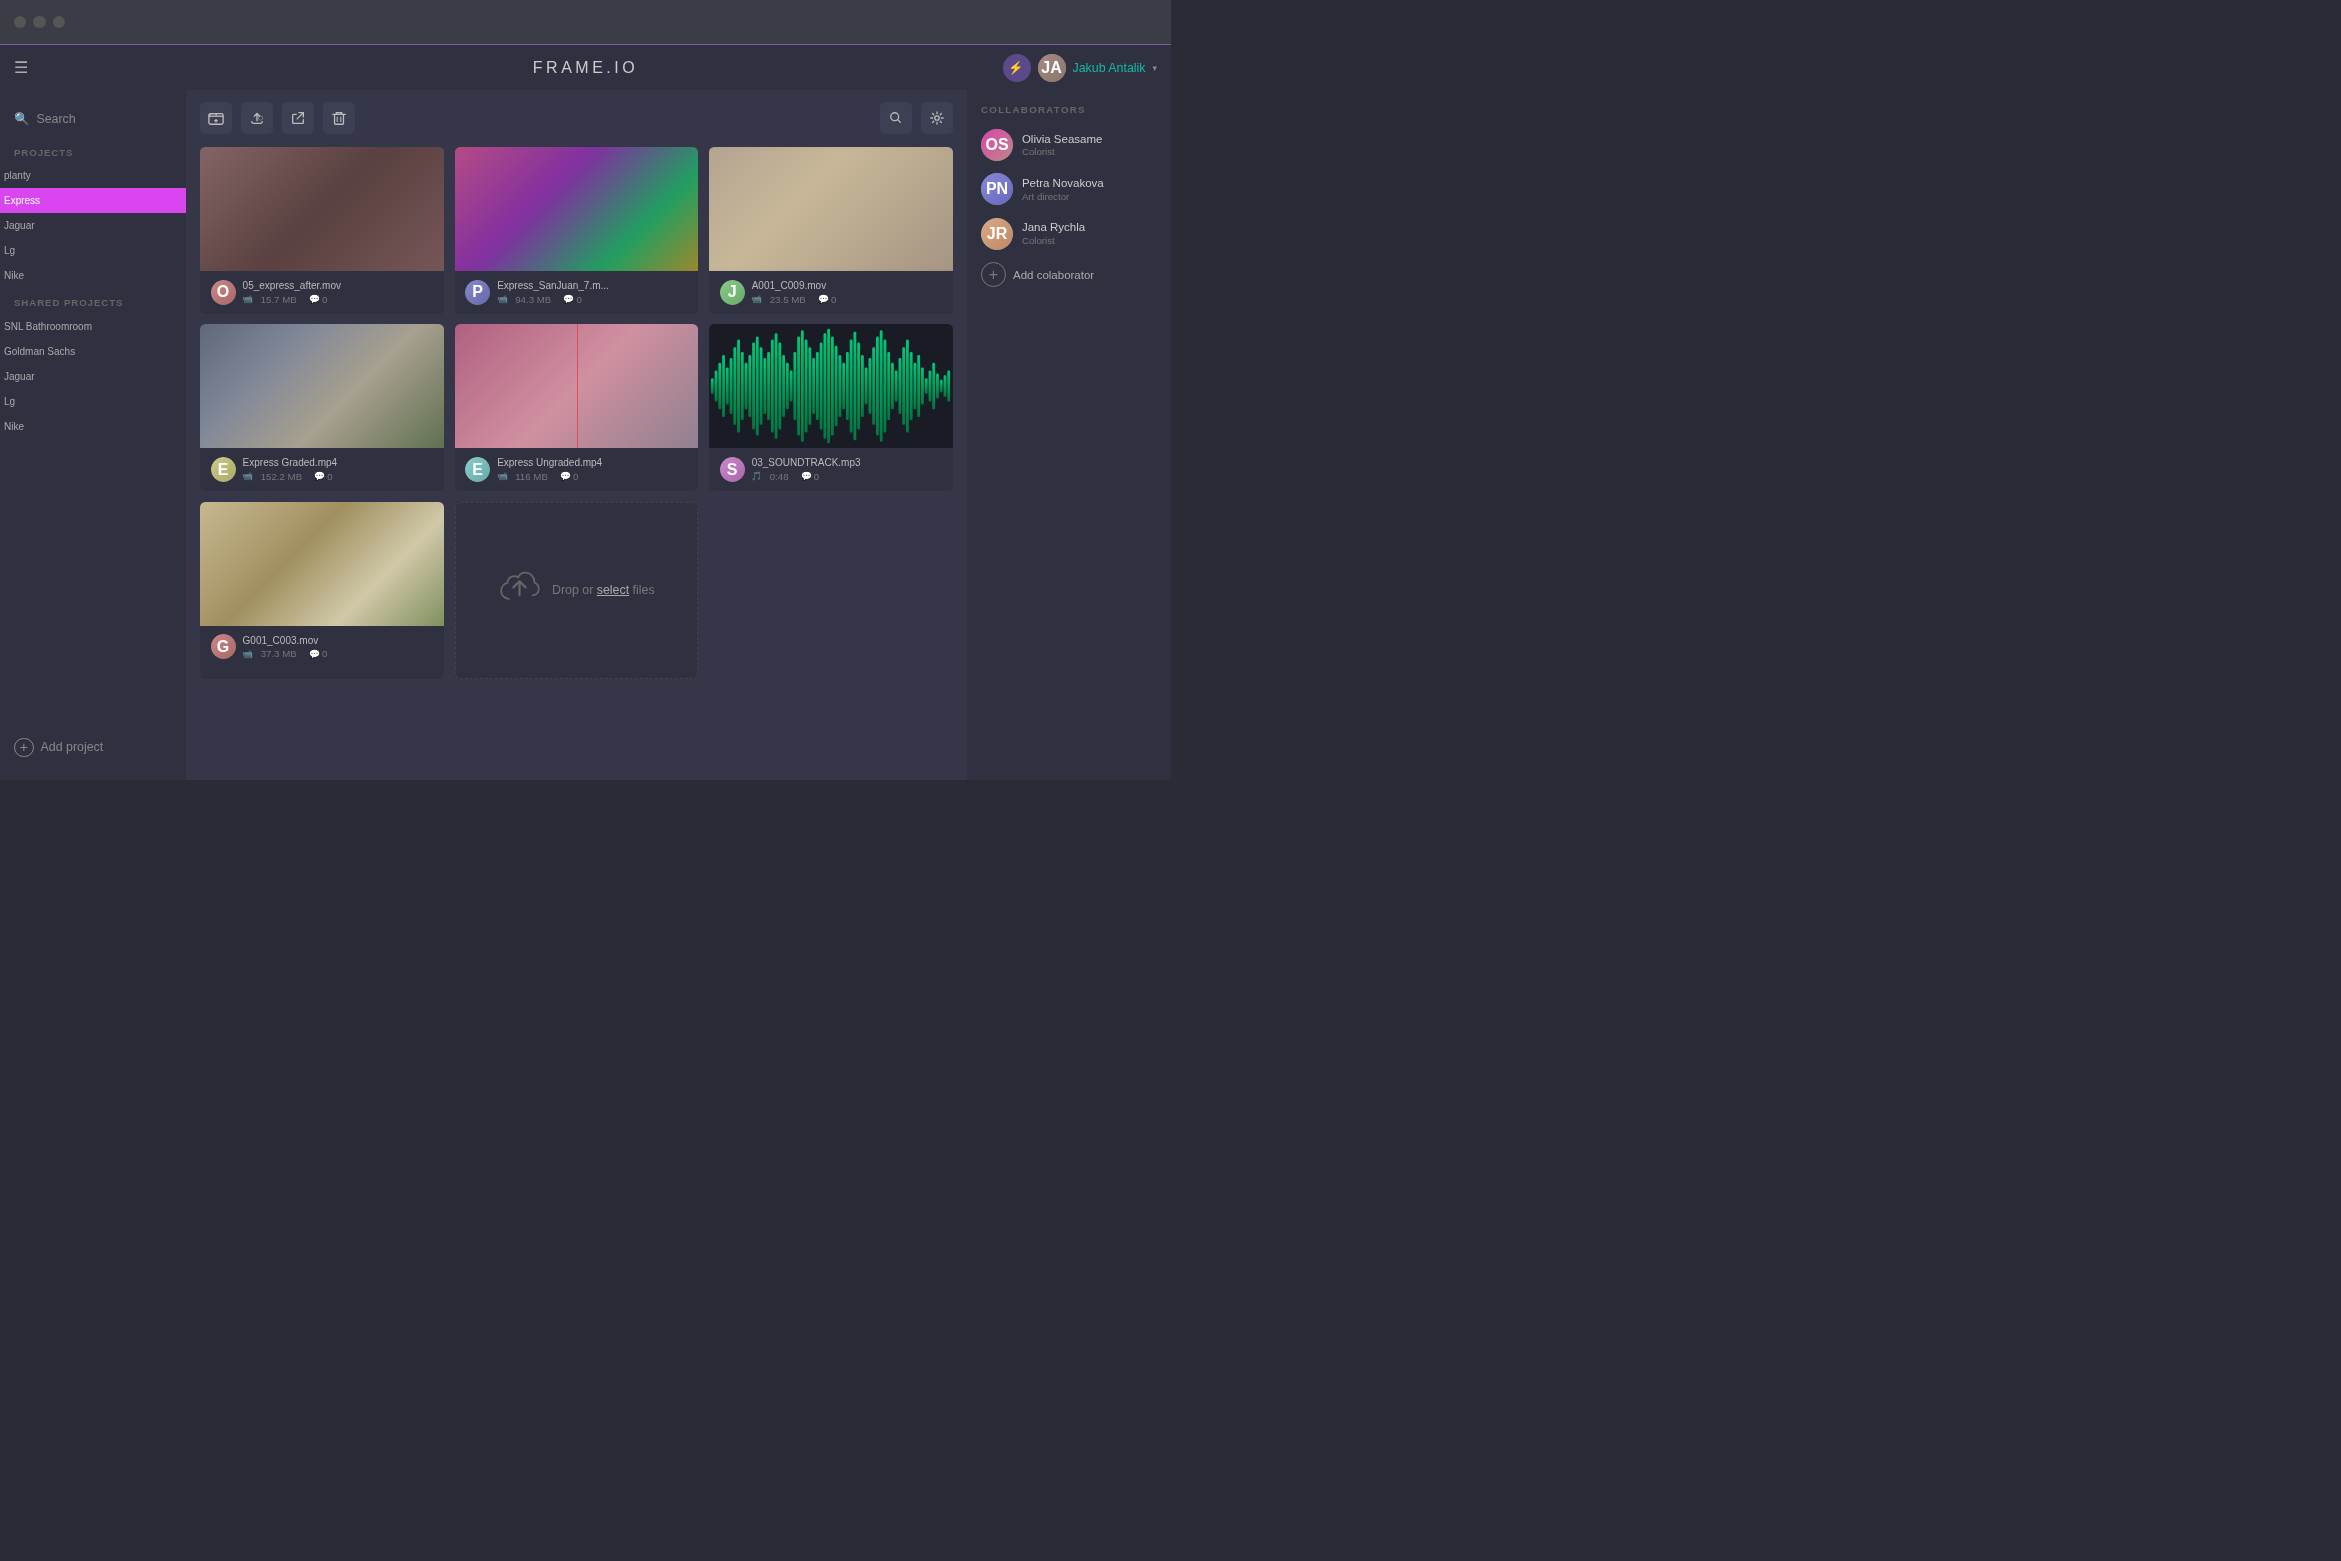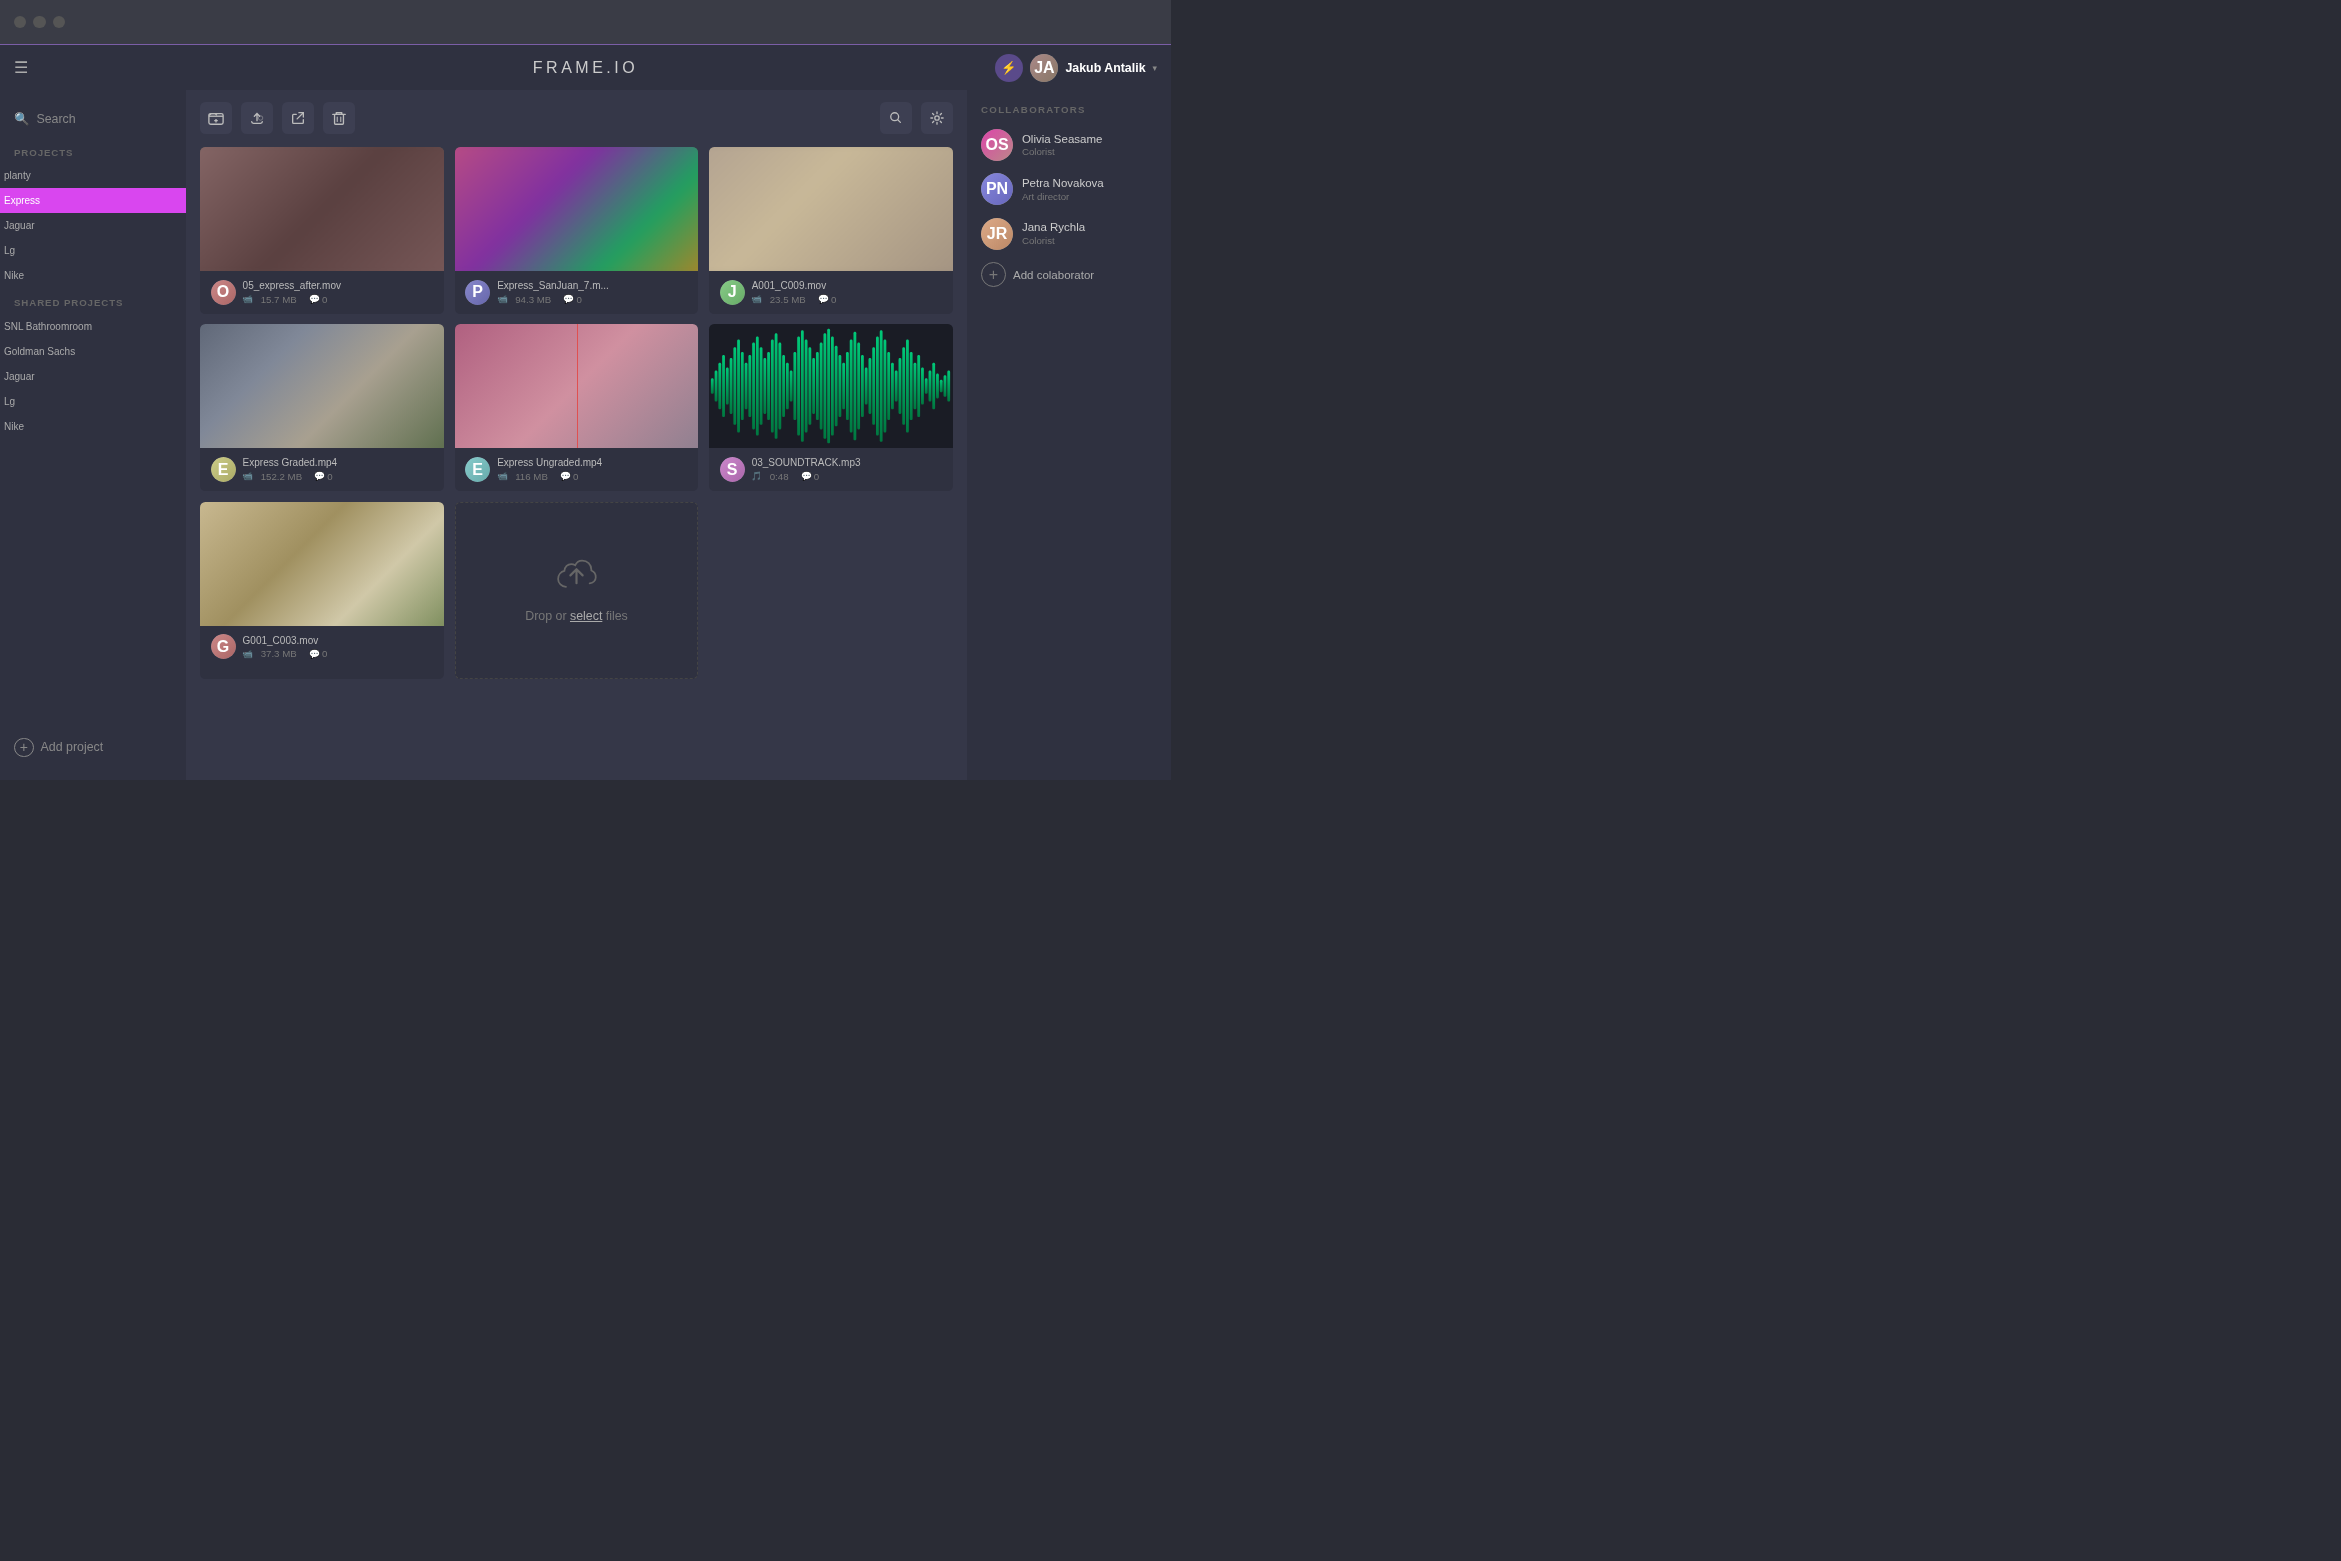--- a/index.html
+++ b/index.html
@@ -72,22 +72,21 @@
       cursor: pointer;
     }
     .user-avatar {
       width: 28px; height: 28px;
       border-radius: 50%;
       background: #888;
       overflow: hidden;
     }
     .user-name {
       font-size: 12.4px;
-      color: #ffffff;
-      font-weight: bold;
+      color: #14b8a6;
     }
     .chevron-down {
       color: #888;
       font-size: 8.9px;
     }
 
     
     .main-layout {
       display: flex;
       height: calc(780px - 44px - 46px);
@@ -231,21 +230,21 @@
       font-size: 9.7px;
       color: #777;
     }
 
     
     .upload-zone {
       background: #2f3140;
       border-radius: 5.3px;
       height: 177px;
       display: flex;
-      flex-direction: column;
+      flex-direction: row;
       align-items: center;
       justify-content: center;
       gap: 10.6px;
       border: 1.8px dashed #444;
       cursor: pointer;
     }
     .upload-icon-wrap {
       color: #666;
       font-size: 28px;
     }

